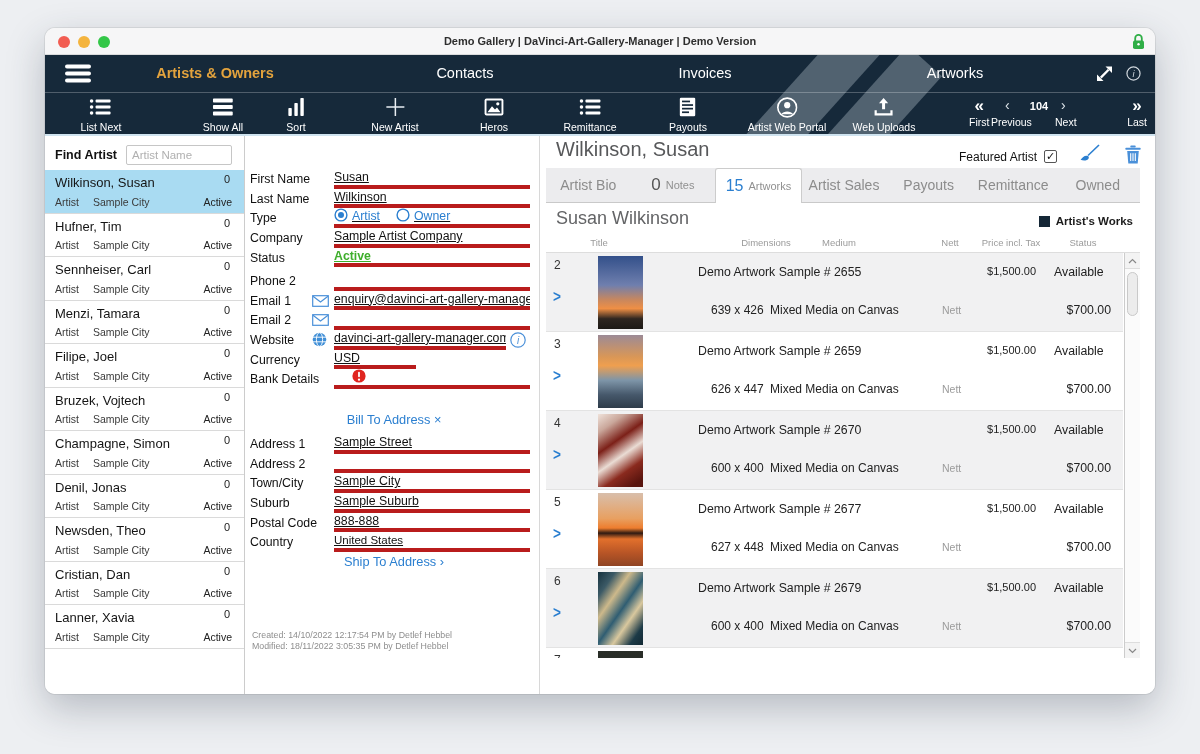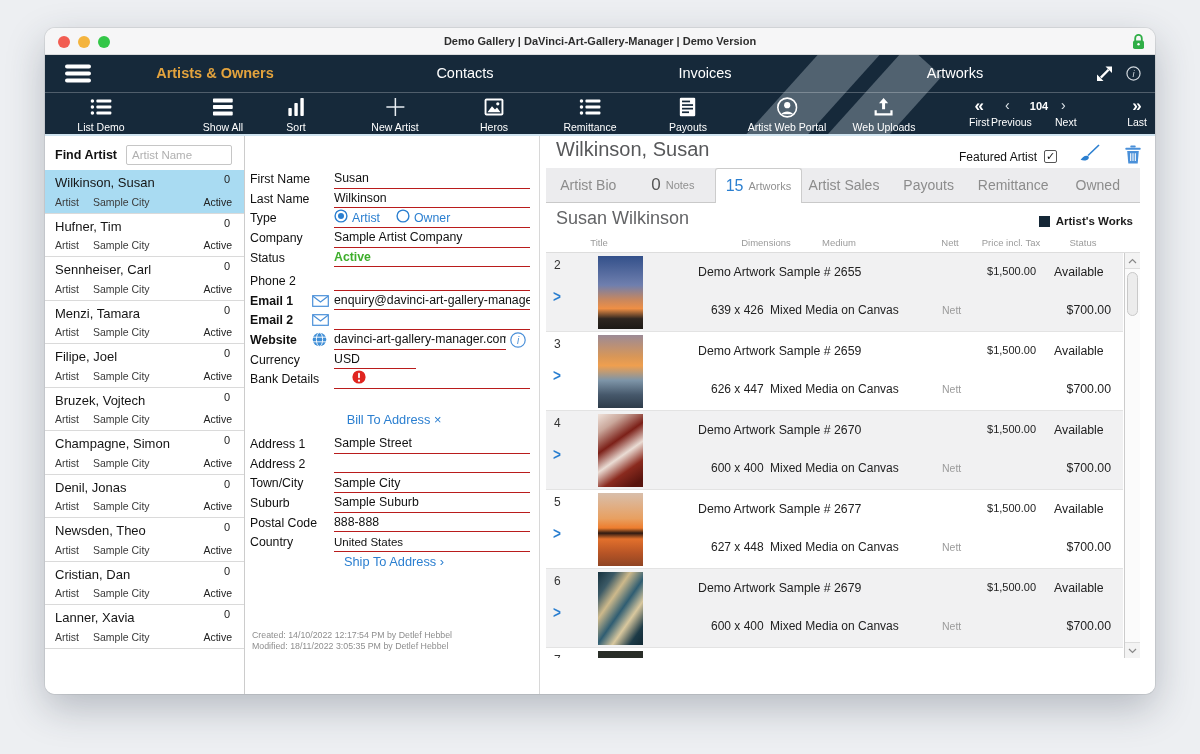--- a/index.html
+++ b/index.html
@@ -60,23 +60,23 @@
   .a-type { position:absolute; left:10px; bottom:5px; font-size:10.5px; color:#3a3a3a; }
   .a-city { position:absolute; left:48px; bottom:5px; font-size:10.5px; color:#3a3a3a; }
   .a-status { position:absolute; right:12px; bottom:5px; font-size:10.5px; color:#222; }
 
   
   .formcol { position:absolute; left:205px; top:0; width:288px; height:558px; font-size:12.3px; color:#111; }
   .fgroup { position:absolute; left:0; width:280px; }
   .g1{top:33px} .g2{top:135px} .g3{top:298px}
   .fr { display:flex; align-items:center; height:19.7px; }
   .fl { width:84px; flex:none; color:#101010; }
-  .fl-narrow { width:62px;font-weight:bold; }
+  .fl-narrow { width:62px; }
   .ficon { width:22px; flex:none; display:flex; align-items:center; }
-  .fv { flex:1; border-bottom:1px solid #b91c1c; height:100%; display:flex; align-items:center; color:#111; white-space:nowrap; overflow:hidden; }
+  .fv { flex:1; border-bottom:4px solid #b91c1c; height:100%; display:flex; align-items:center; color:#111; white-space:nowrap; overflow:hidden;text-decoration:underline; }
   .after { flex:none; width:24px; display:flex; justify-content:center; align-items:center; }
   .radio-opt { display:flex; align-items:center; gap:4px; color:#2b7fd0; margin-right:16px; cursor:pointer; }
   .status-val { color:#3eae2b; font-weight:bold; }
   .alert-wrap { padding-left:18px; }
   .flink { position:absolute; width:100%; text-align:center; color:#2b7fd0; font-size:12.8px; cursor:pointer; }
   .link-bill { top:276px; }
   .link-ship { top:418px; }
   .ffooter { position:absolute; top:494px; left:2px; font-size:8.8px; color:#8e8e8e; line-height:1.3; }
 
   
@@ -192,21 +192,21 @@
                 <g fill="#fff">
                   <circle cx="2" cy="3" r="1.8"></circle>
                   <rect x="6" y="1.4" width="15" height="3.2" rx="1"></rect>
                   <circle cx="2" cy="9" r="1.8"></circle>
                   <rect x="6" y="7.4" width="15" height="3.2" rx="1"></rect>
                   <circle cx="2" cy="15" r="1.8"></circle>
                   <rect x="6" y="13.4" width="15" height="3.2" rx="1"></rect>
                 </g>
               </svg>
             </span>
-    <span class="tlabel">List Demo</span>
+    <span class="tlabel">List Next</span>
   </div>
           <div class="tool" style="left: 178px;">
     <span class="ticon">
               <svg width="20" height="18" viewBox="0 0 20 18">
                 <g fill="#fff">
                   <rect y="0.5" width="20" height="4" rx="1"></rect>
                   <rect y="7" width="20" height="4" rx="1"></rect>
                   <rect y="13.5" width="20" height="4" rx="1"></rect>
                 </g>
               </svg>

